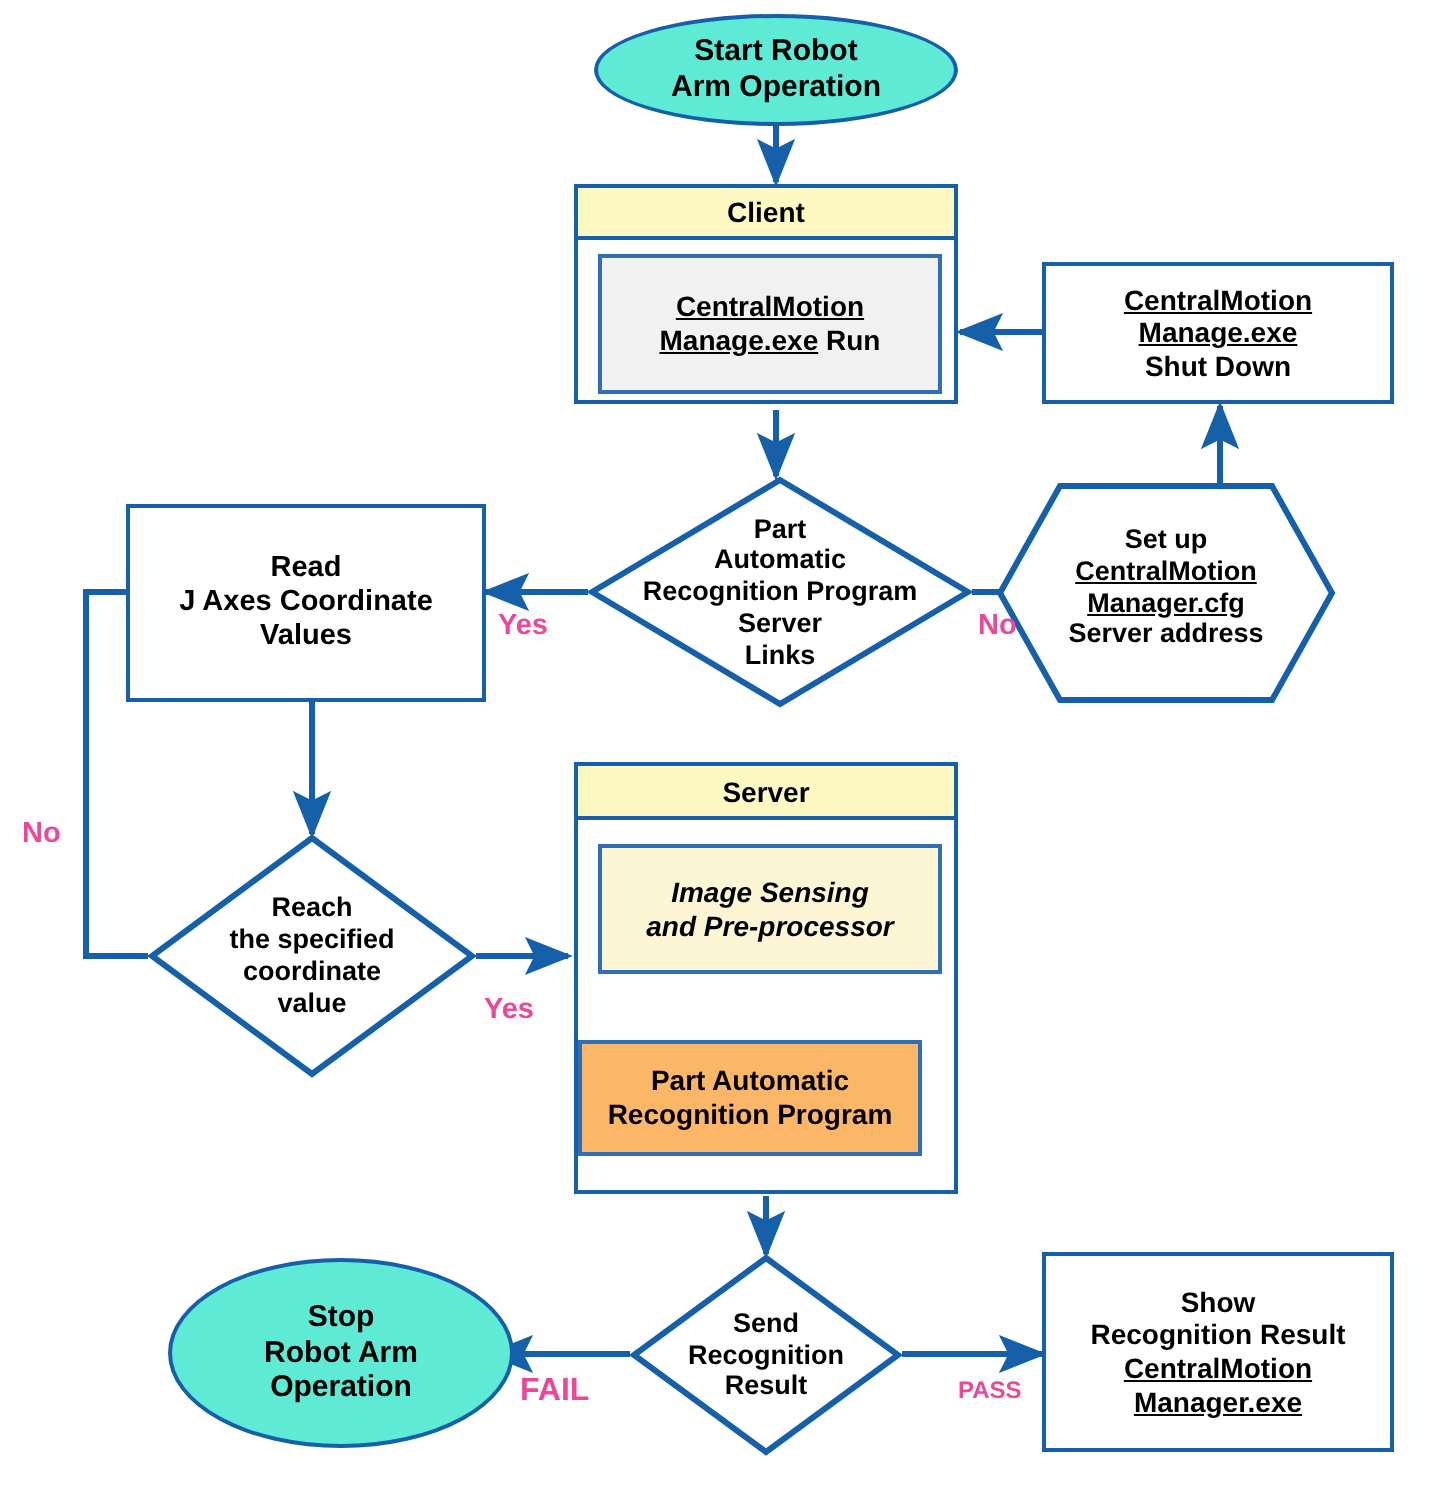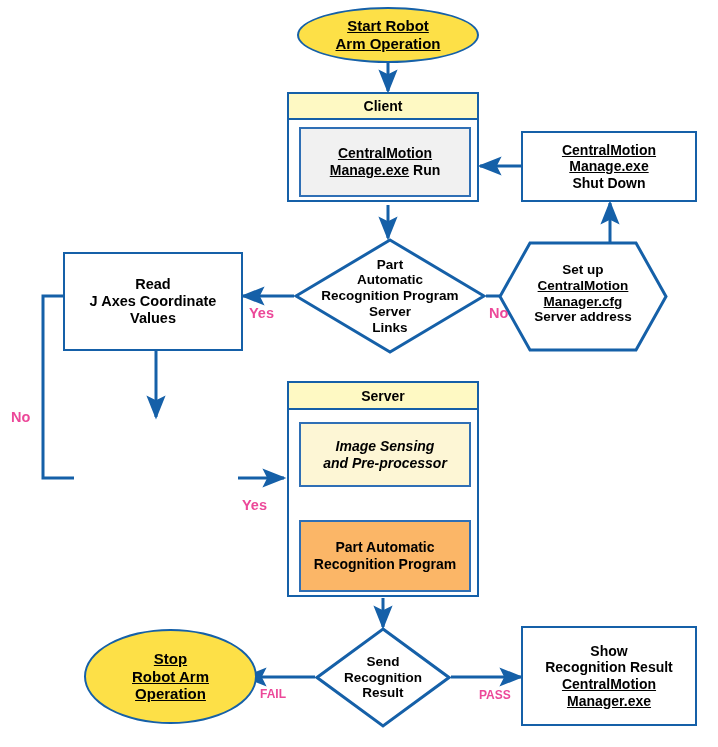--- a/index.html
+++ b/index.html
@@ -31,23 +31,22 @@
     font-weight: bold;
     color: #000000;
     line-height: 1.18;
   }
   .rect {
     border: 2.5px solid #1560a8;
     background: #ffffff;
   }
   .ellipse {
     border: 2.5px solid #1560a8;
-    background: #fde047;
+    background: #5eead4;
     border-radius: 50%;
-    text-decoration: underline;
   }
   .panel {
     border: 2px solid #1560a8;
     background: #ffffff;
     display: block;
     padding: 0;
   }
   .panel-header {
     background: #fef9c3;
     border-bottom: 2px solid #1560a8;
@@ -198,30 +197,43 @@
     <div class="shape-label" style="font-size:13.5px;">
       <div>
         <span>Set up</span><br>
         <span class="u">CentralMotion</span><br>
         <span class="u">Manager.cfg</span><br>
         <span>Server address</span>
       </div>
     </div>
   </div>
 
+  <div class="diamond-wrap" style="left:74px; top:417px; width:164px; height:122px;">
+    <svg width="164" height="122" viewBox="0 0 164 122" xmlns="http://www.w3.org/2000/svg">
+      <polygon points="82,2 162,61 82,120 2,61" fill="#ffffff" stroke="#1560a8" stroke-width="3"></polygon>
+    </svg>
+    <div class="shape-label" style="font-size:13.5px;">
+      <div>
+        <span>Reach</span><br>
+        <span>the specified</span><br>
+        <span>coordinate</span><br>
+        <span>value</span>
+      </div>
+    </div>
+  </div>
 
   <div class="node panel" style="left:287px; top:381px; width:192px; height:216px;">
     <div class="panel-header" style="height:25px; font-size:14px;">Server</div>
     <div class="inner-box inner-cream" style="left:10px; top:39px; width:172px; height:65px; font-size:14px;font-style:italic;">
       <div>
         <span>Image Sensing</span><br>
         <span>and Pre-processor</span>
       </div>
     </div>
-    <div class="inner-box inner-orange" style="left:10px; top:137px; width:172px; height:72px; font-size:14px;">
+    <div class="inner-box inner-orange" style="left:0; top:137px; width:172px; height:58px; font-size:14px;">
       <div>
         <span>Part Automatic</span><br>
         <span>Recognition Program</span>
       </div>
     </div>
   </div>
 
   <div class="diamond-wrap" style="left:315px; top:627px; width:136px; height:101px;">
     <svg width="136" height="101" viewBox="0 0 136 101" xmlns="http://www.w3.org/2000/svg">
       <polygon points="68,2 134,50.5 68,99 2,50.5" fill="#ffffff" stroke="#1560a8" stroke-width="3"></polygon>
@@ -253,17 +265,17 @@
   </div>
 
   <div class="edge-label" style="left:249px; top:273px; font-size:14.5px;">Yes</div>
 
   <div class="edge-label" style="left:489px; top:273px; font-size:14.5px;">No</div>
 
   <div class="edge-label" style="left:11px; top:377px; font-size:14.5px;">No</div>
 
   <div class="edge-label" style="left:242px; top:465px; font-size:14.5px;">Yes</div>
 
-  <div class="edge-label" style="left:260px; top:655px; font-size:12px;">FAIL</div>
+  <div class="edge-label" style="left:260px; top:655px; font-size:16px;">FAIL</div>
 
   <div class="edge-label" style="left:479px; top:656px; font-size:12px;">PASS</div>
 
 </div>
 
 </body></html>

